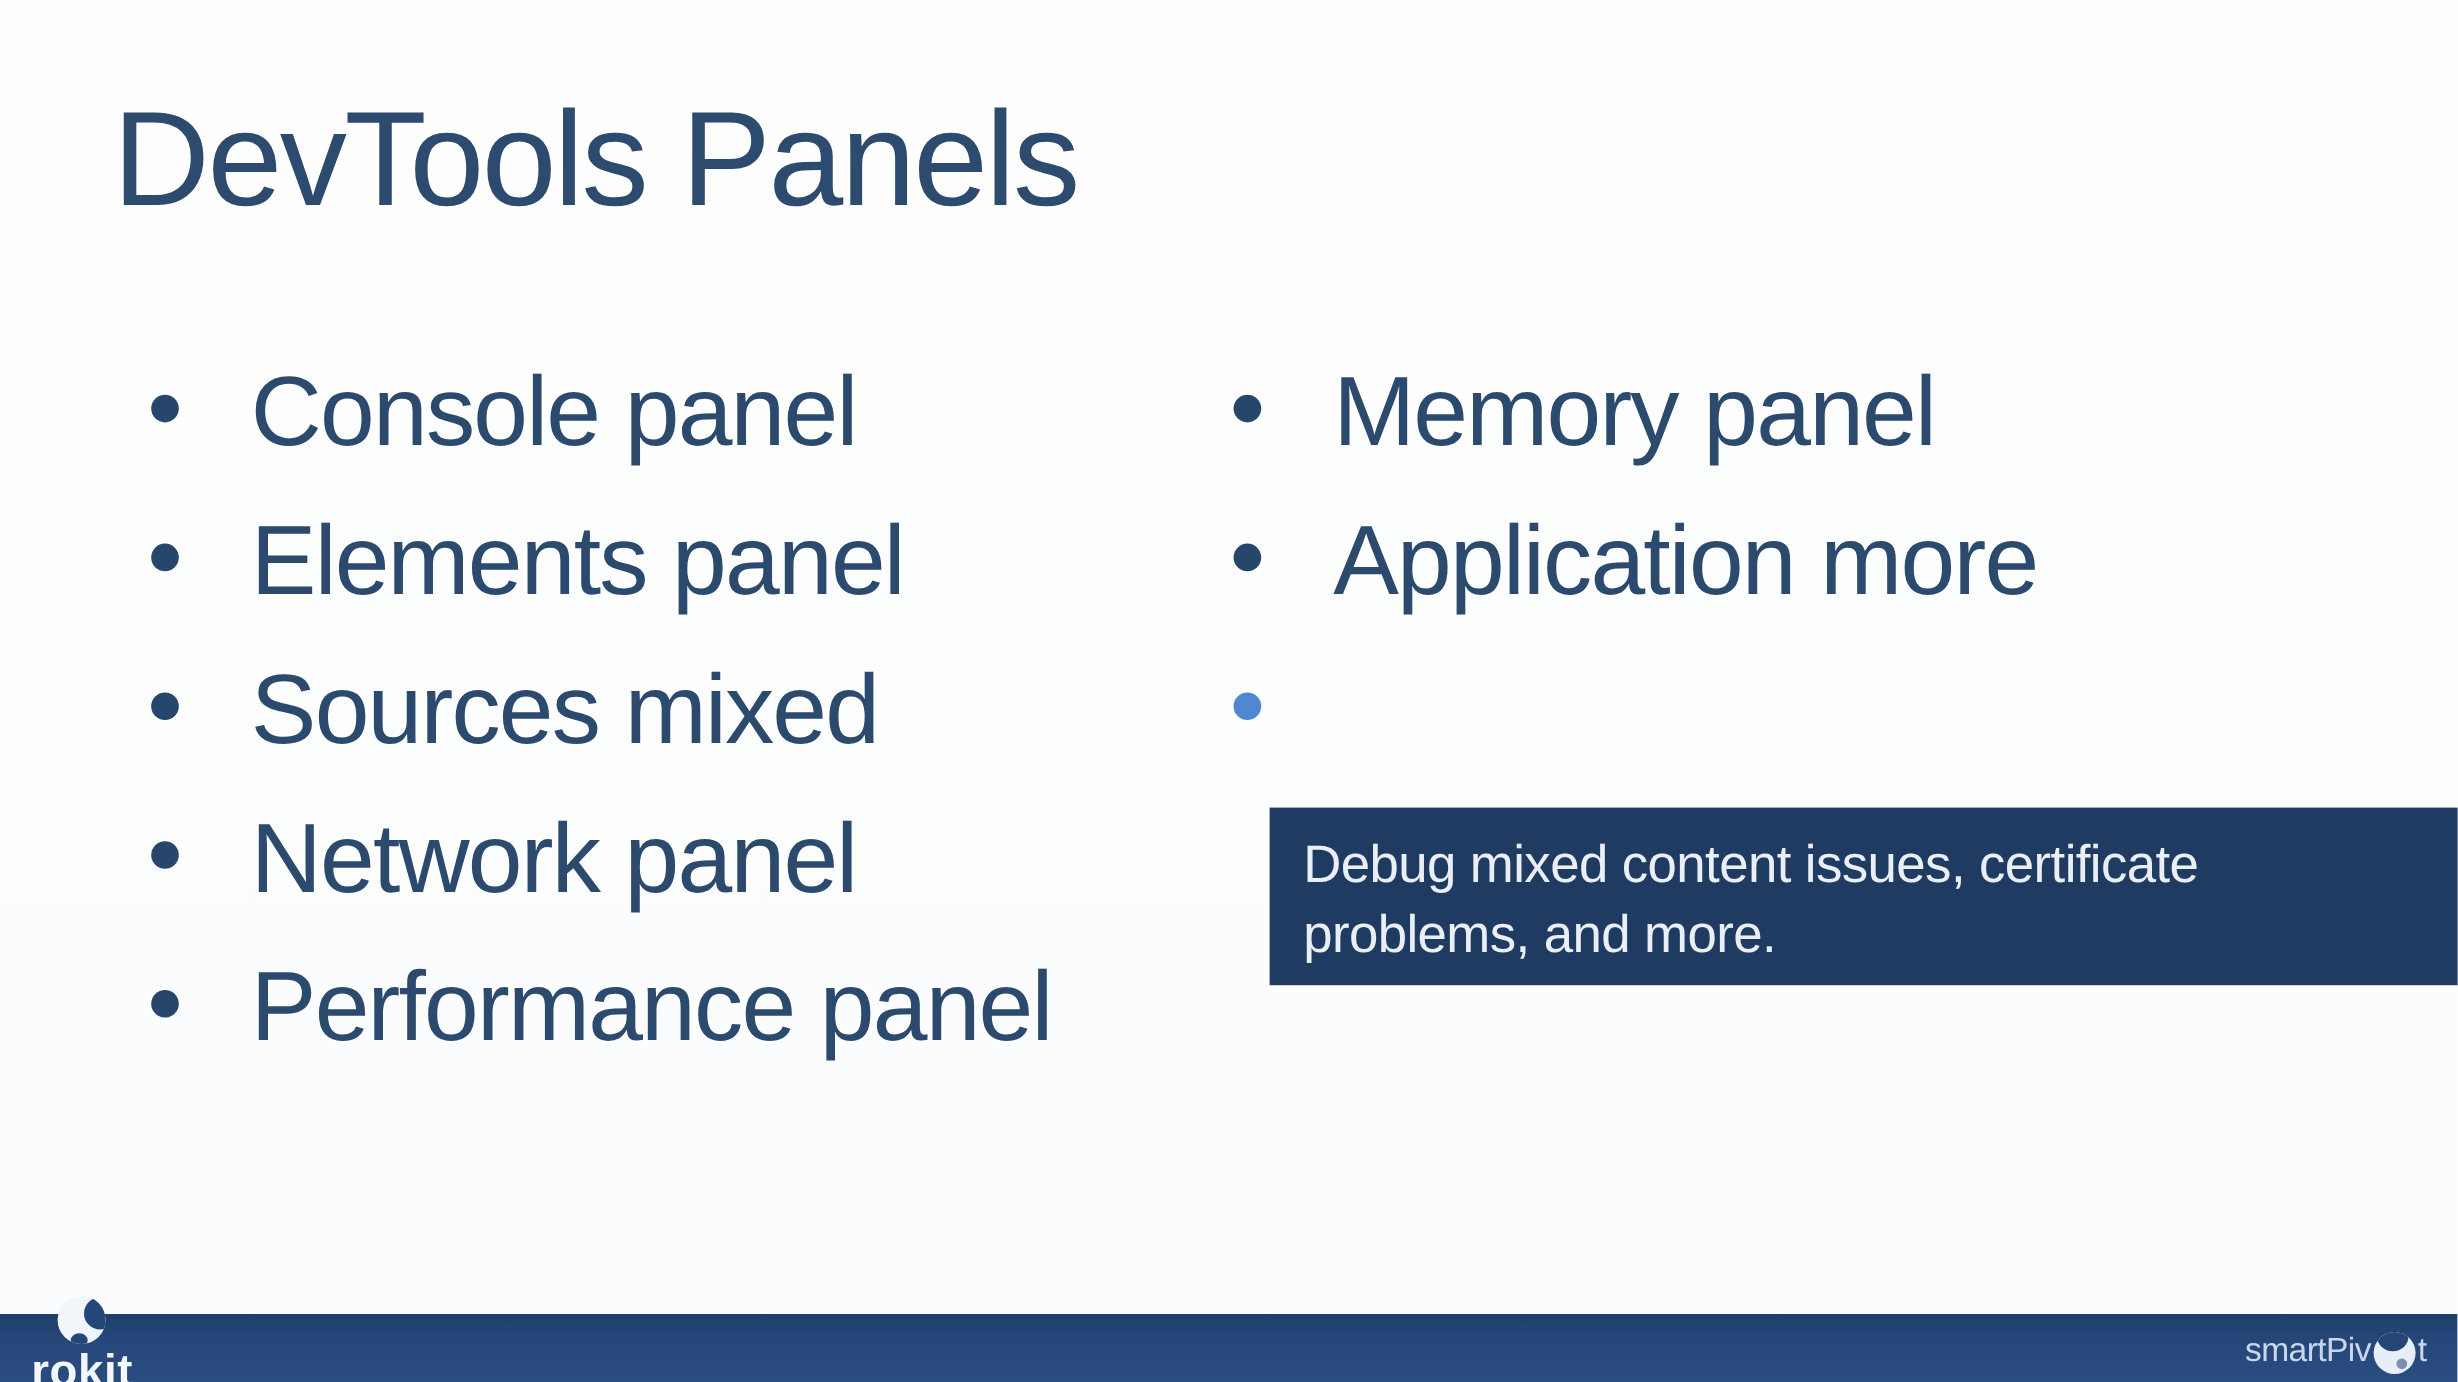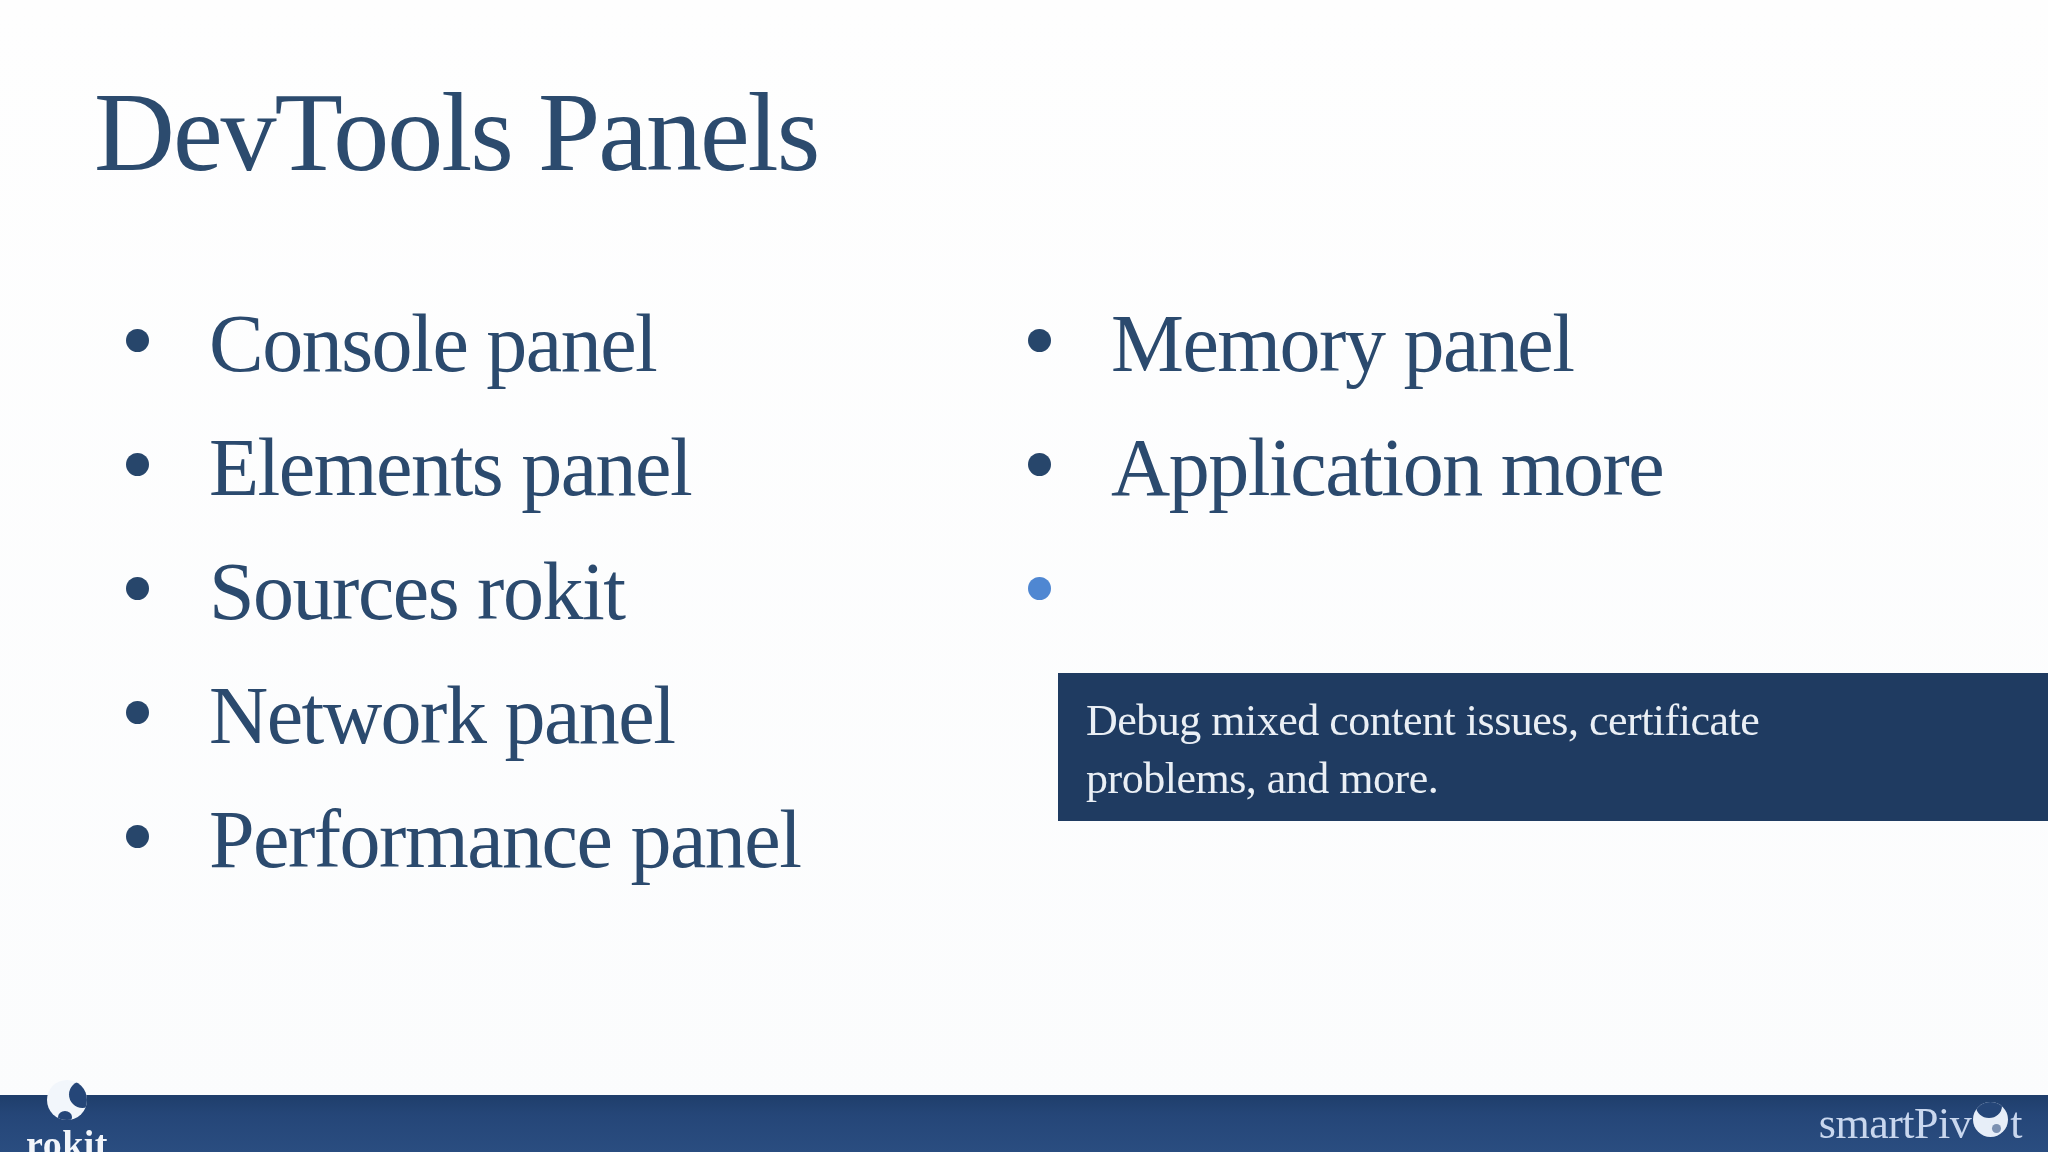--- a/index.html
+++ b/index.html
@@ -4,21 +4,20 @@
 <style>
   html, body { margin: 0; padding: 0; }
   body {
     width: 2048px; height: 1152px; overflow: hidden;
     font-family: "Liberation Sans", sans-serif;
     background: #ffffff;
   }
   .slide {
     position: relative; width: 2048px; height: 1152px;
     background: linear-gradient(180deg, #FEFEFE 0%, #FBFCFD 100%);
-    font-family: Liberation Serif, serif;
   }
 
   
   .title {
     position: absolute; left: 94px; top: 74px;
     font-size: 112px; line-height: 1.05; font-weight: 400;
     letter-spacing: -2px; color: #2C4B6E; margin: 0;
   }
 
   
@@ -53,22 +52,22 @@
     background: linear-gradient(180deg, #1F3E6B 0%, #254678 35%, #2A4D80 100%);
     display: flex; align-items: center; justify-content: space-between;
     padding: 0 26px; box-sizing: border-box;
   }
   .brand-left { display: flex; align-items: center; gap: 4px; flex-direction: column; }
   .brand-left-text {
     color: #F3F6FB; font-size: 38px; font-weight: 700; letter-spacing: 0.5px;
     position: relative; top: -2px;
   }
   .brand-right {
-    color: #C9D7EE; font-size: 44px; font-weight: 400; letter-spacing: -0.5px;
-    display: flex; align-items: flex-start;
+    color: #C9D7EE; font-size: 28px; font-weight: 400; letter-spacing: -0.5px;
+    display: flex; align-items: flex-end;
   }
 
   
   .mark { display: inline-block; border-radius: 50%; position: relative; overflow: hidden; flex: 0 0 auto; }
   .grokit-mark { width: 40px; height: 40px; background: #F2F6FB; }
   .grokit-mark::after {
     content: ""; position: absolute; width: 27px; height: 27px; border-radius: 50%;
     background: #254678; top: 1px; right: -9px;
   }
   .grokit-mark::before {
@@ -96,21 +95,21 @@
     <div class="item">
       <span class="dot"></span>
       <span class="item-label">Console panel</span>
     </div>
     <div class="item">
       <span class="dot"></span>
       <span class="item-label">Elements panel</span>
     </div>
     <div class="item">
       <span class="dot"></span>
-      <span class="item-label">Sources rokit</span>
+      <span class="item-label">Sources mixed</span>
     </div>
     <div class="item">
       <span class="dot"></span>
       <span class="item-label">Network panel</span>
     </div>
     <div class="item">
       <span class="dot"></span>
       <span class="item-label">Performance panel</span>
     </div>
   </div>

